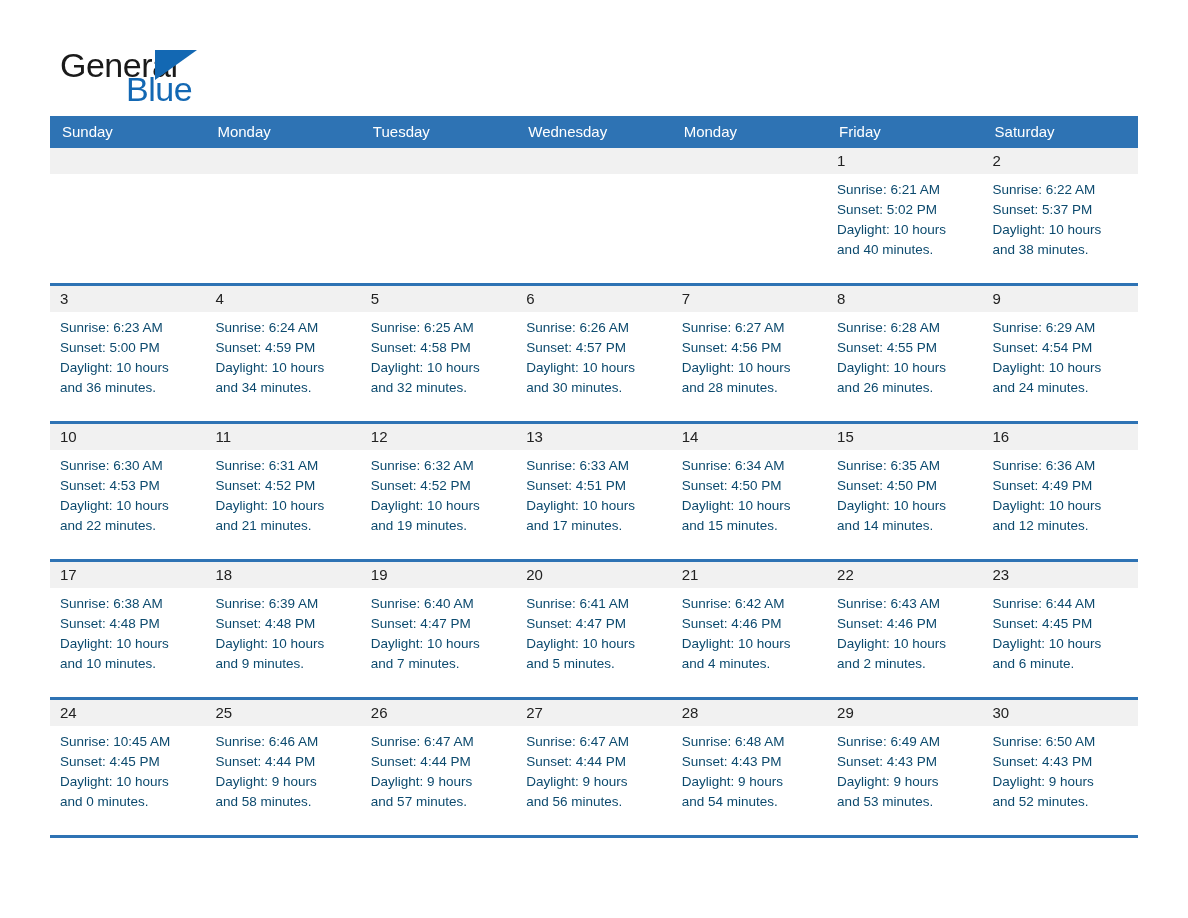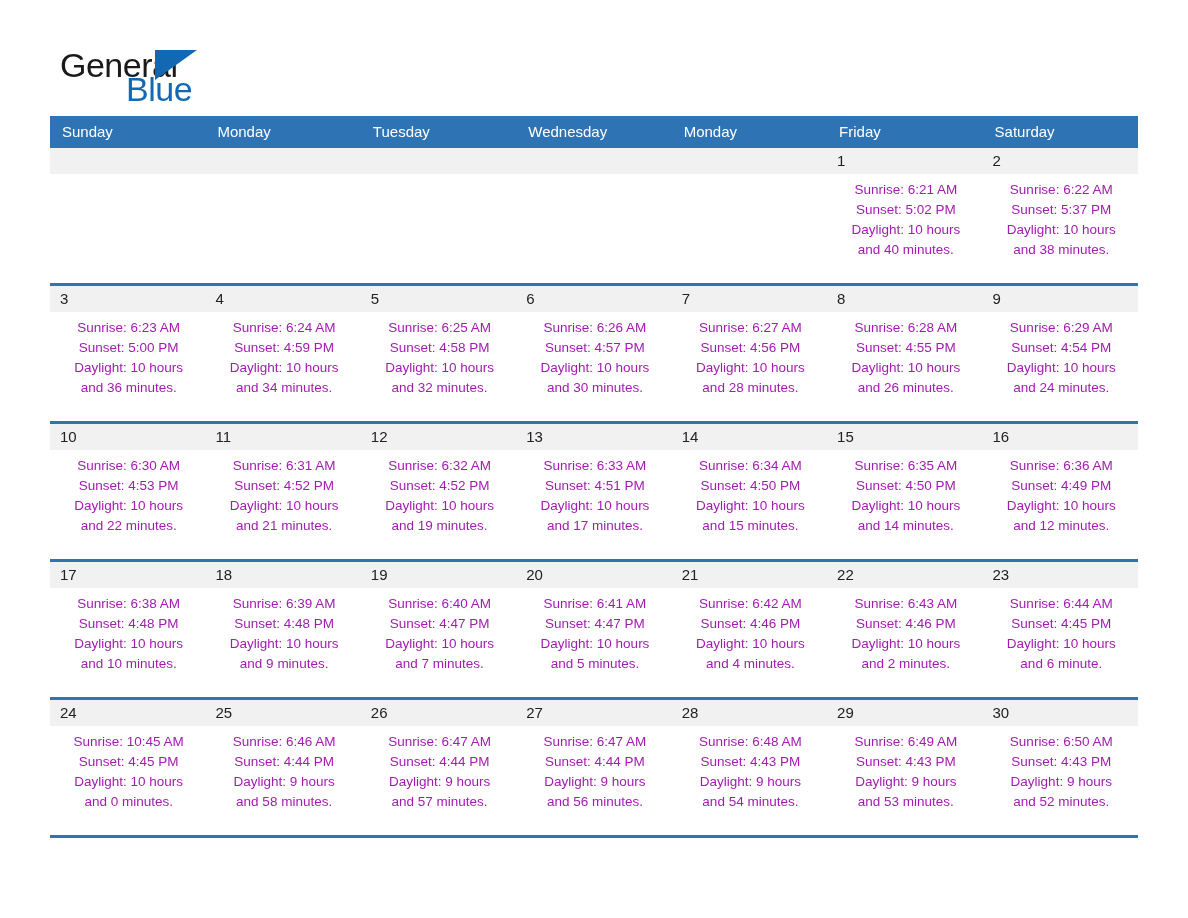--- a/index.html
+++ b/index.html
@@ -126,22 +126,21 @@
     color: #222;
     box-sizing: border-box;
   }
   .daynum.empty {
     color: transparent;
   }
   .info {
     padding: 6px 8px 0 10px;
     font-size: 13.5px;
     line-height: 20px;
-    color: #a21caf;
-    text-align: center;
+    color: #0c4a6e;
   }
   .info div { white-space: nowrap; }
   .cell-empty .info { visibility: hidden; }
 </style>
 </head>
 <body>
 
 <div class="page">
 
   <div class="header">

